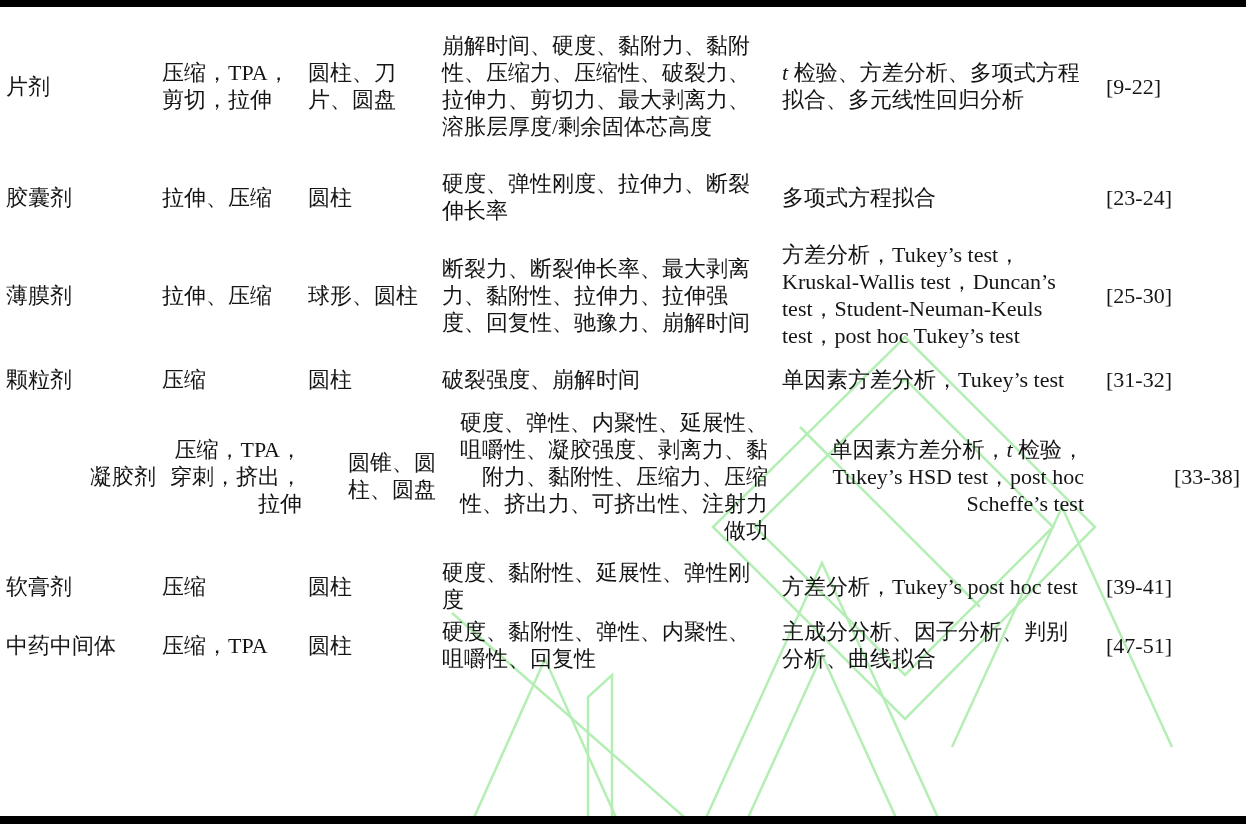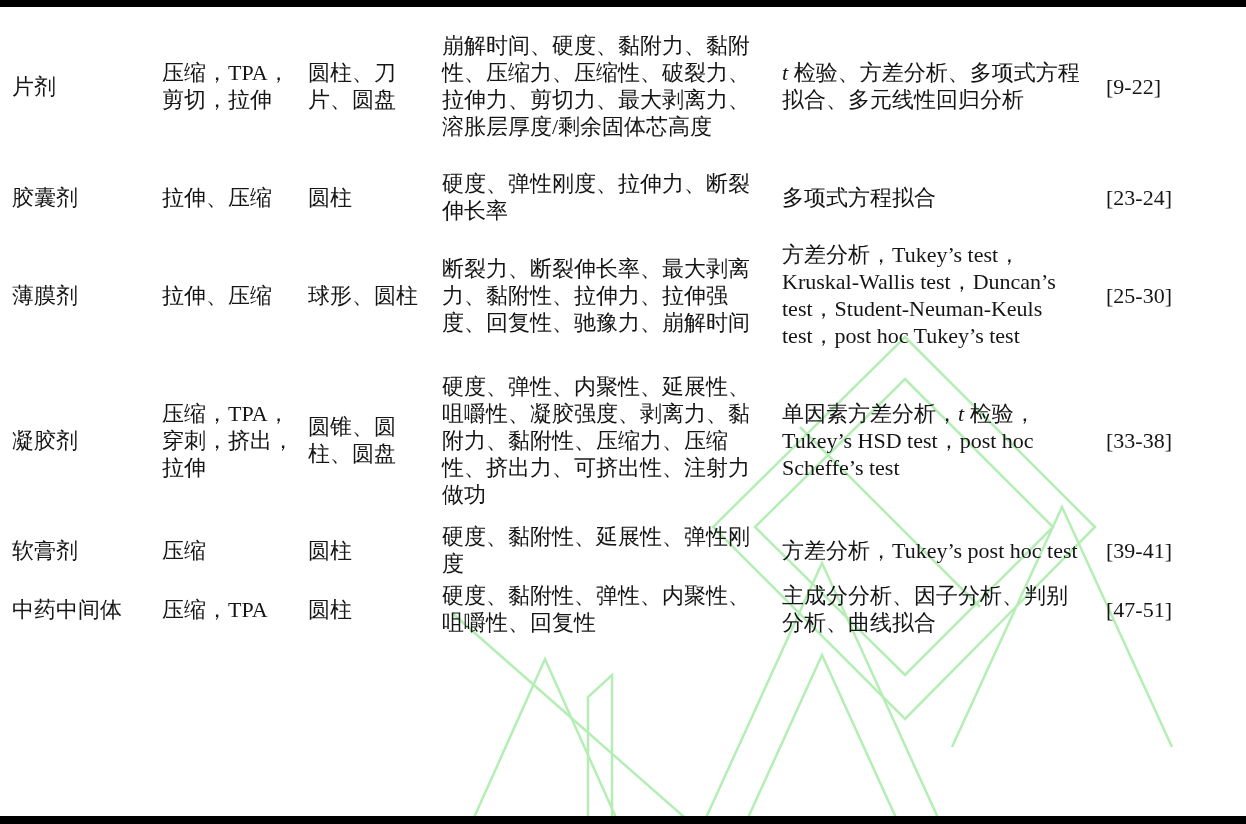--- a/index.html
+++ b/index.html
@@ -31,29 +31,29 @@
     border-collapse: collapse;
     table-layout: fixed;
     font-size: 22px;
     line-height: 27px;
   }
   td {
     vertical-align: middle;
     padding: 1px 6px 1px 0;
     word-break: break-word;
   }
-  td.c1 { padding-left: 12px; }
+  td.c1 { padding-left: 6px; }
   td.c4 { padding-right: 14px; margin-top: 36px; }
   td.c5 { padding-right: 6px; }
   td.c6 { padding-left: 16px; margin-top: 11px; }
   tr.r1 td { height: 156px; }
   tr.r2 td { height: 62px; }
   tr.r3 td { height: 130px; }
   tr.r4 td { height: 34px; }
-  tr.r5 td { height: 156px; }
+  tr.r5 td { height: 156px; text-align: right; }
   tr.r6 td { height: 60px; }
   tr.r7 td { height: 62px; }
   tr.r8 td { height: 92px; }
   tr.r9 td { height: 52px; }
   i { font-style: italic; }
 </style>
 </head>
 <body>
 
 <div class="page">
@@ -97,20 +97,28 @@
         <td class="c6">[23-24]</td>
       </tr>
       <tr class="r3">
         <td class="c1">薄膜剂</td>
         <td class="c2">拉伸、压缩</td>
         <td class="c3">球形、圆柱</td>
         <td class="c4">断裂力、断裂伸长率、最大剥离力、黏附性、拉伸力、拉伸强度、回复性、驰豫力、崩解时间</td>
         <td class="c5">方差分析，Tukey’s test，Kruskal-Wallis test，Duncan’s test，Student-Neuman-Keuls test，post hoc Tukey’s test</td>
         <td class="c6">[25-30]</td>
       </tr>
+      <tr class="r4">
+        <td class="c1">颗粒剂</td>
+        <td class="c2">压缩</td>
+        <td class="c3">圆柱</td>
+        <td class="c4">破裂强度、崩解时间</td>
+        <td class="c5">单因素方差分析，Tukey’s test</td>
+        <td class="c6">[31-32]</td>
+      </tr>
       <tr class="r5">
         <td class="c1">凝胶剂</td>
         <td class="c2">压缩，TPA，穿刺，挤出，拉伸</td>
         <td class="c3">圆锥、圆柱、圆盘</td>
         <td class="c4">硬度、弹性、内聚性、延展性、咀嚼性、凝胶强度、剥离力、黏附力、黏附性、压缩力、压缩性、挤出力、可挤出性、注射力做功</td>
         <td class="c5">单因素方差分析，<i>t</i> 检验，Tukey’s HSD test，post hoc Scheffe’s test</td>
         <td class="c6">[33-38]</td>
       </tr>
       <tr class="r6">
         <td class="c1">软膏剂</td>

